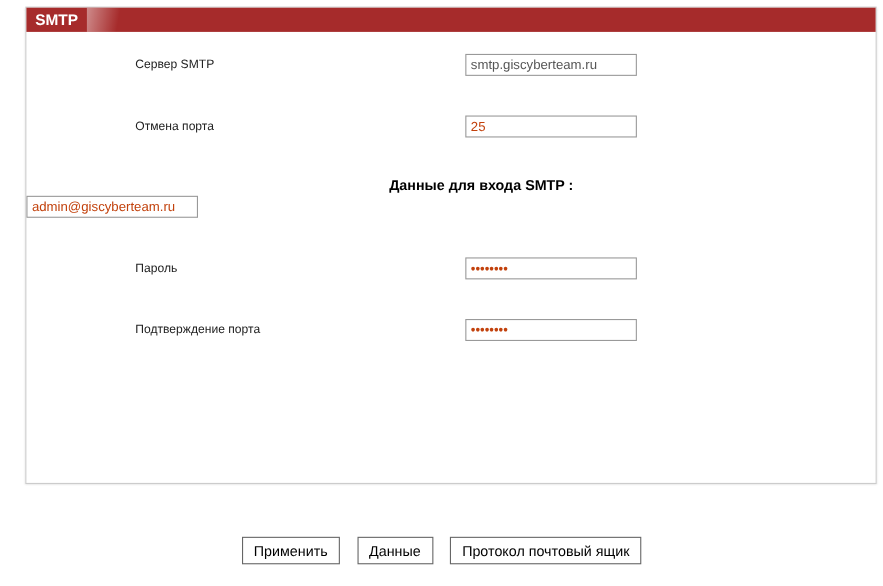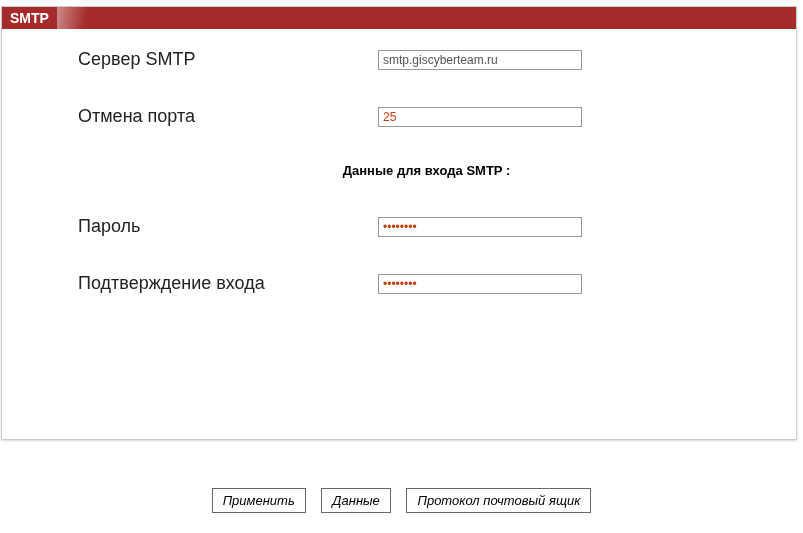--- a/index.html
+++ b/index.html
@@ -9,21 +9,21 @@
     }
     body {
       font-family: Arial, Helvetica, sans-serif;
       font-size: 13px;
       background: #fff;
       width: 803px;
       height: 533px;
       position: relative;
     }
     .outer {
-      padding: 6px 6px 0 1px;
+      padding: 6px 6px 0 23px;
     }
     .panel {
       border: 1px solid #ccc;
       background: #fff;
       box-shadow: 0 1px 2px rgba(0,0,0,0.15);
     }
     .panel-header {
       background: #a62b2b;
       color: #fff;
       font-weight: bold;
@@ -57,27 +57,27 @@
     }
     .row {
       display: flex;
       align-items: center;
       margin-bottom: 36px;
     }
     .row:last-child {
       margin-bottom: 18px;
     }
     .label {
-      margin-left: 76px;
+      margin-left: 99px;
       width: 300px;
-      font-size: 18px;
+      font-size: 11px;
       color: #222;
     }
     .field input {
-      width: 204px;
+      width: 156px;
       height: 20px;
       font-size: 12px;
       padding: 1px 4px;
       border: 1px solid #999;
       background: #fff;
       color: #555;
     }
     .field input[type="text"].readonly-look {
       color: #c2410c;
     }
@@ -86,21 +86,20 @@
       padding-top: 48px;
     }
     .button-bar button {
       font-size: 13px;
       padding: 4px 10px;
       margin: 0 6px;
       background: #fff;
       border: 1px solid #666;
       cursor: pointer;
       font-family: Arial, Helvetica, sans-serif;
-      font-style: italic;
     }
   </style>
 </head>
 <body>
 
 <div class="outer">
   <div class="panel">
     <div class="panel-header">
       <span>SMTP</span>
     </div>
@@ -117,31 +116,34 @@
       <div class="row">
         <div class="label">Отмена порта</div>
         <div class="field">
           <input type="text" class="readonly-look" value="25" style="">
         </div>
       </div>
 
       <div class="section-title second">Данные для входа SMTP :</div>
 
       <div class="row">
+        <div class="field">
+          <input type="text" class="readonly-look" value="admin@giscyberteam.ru" style="">
+        </div>
       </div>
 
       <div class="row">
         <div class="label">Пароль</div>
         <div class="field">
           <input type="text" class="readonly-look" value="••••••••" style="">
         </div>
       </div>
 
       <div class="row">
-        <div class="label">Подтверждение входа</div>
+        <div class="label">Подтверждение порта</div>
         <div class="field">
           <input type="text" class="readonly-look" value="••••••••" style="">
         </div>
       </div>
 
     </div>
   </div>
 </div>
 
 <div class="button-bar">

